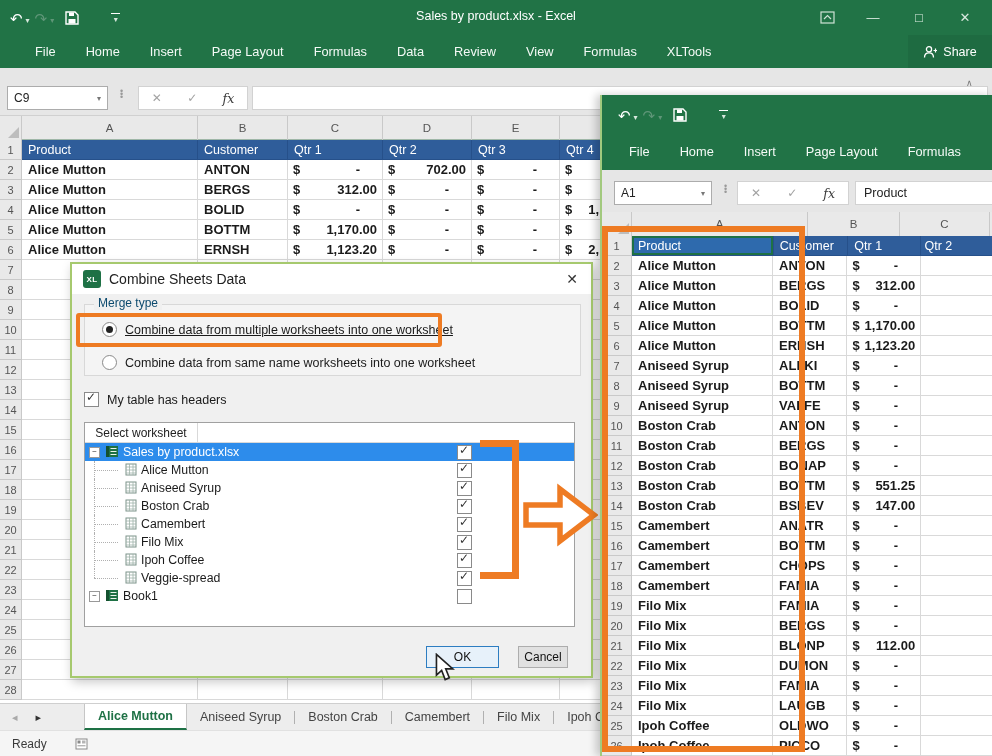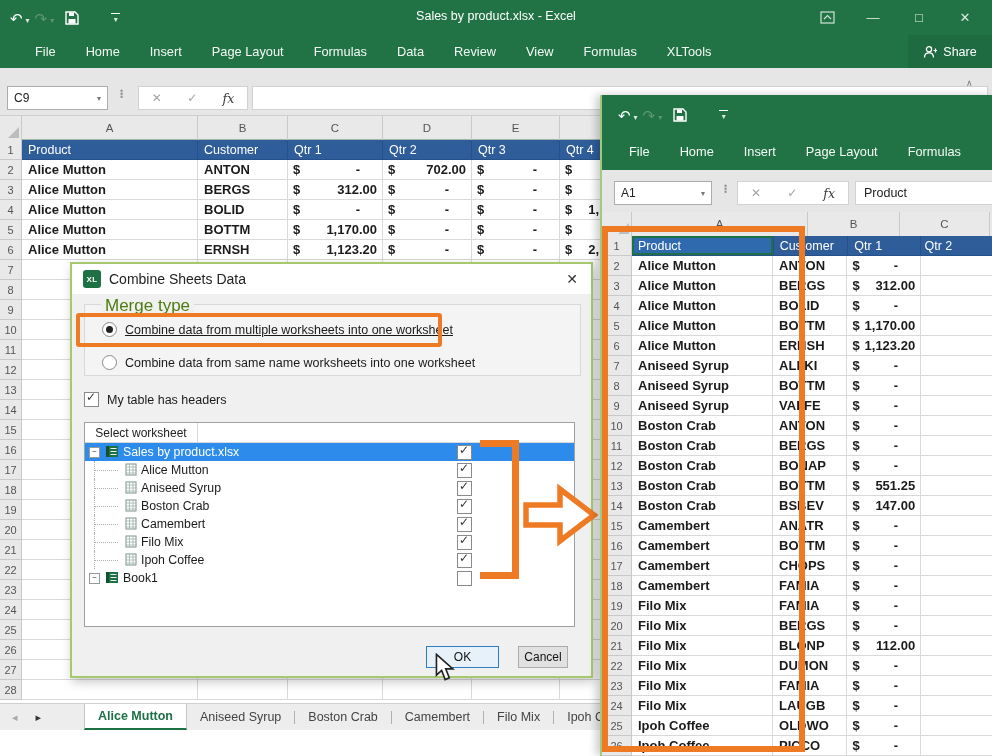--- a/index.html
+++ b/index.html
@@ -44,21 +44,21 @@
   .cur.cut{justify-content:flex-start;}
   .cur.cut .amt{margin-left:16px;}
   .filler{border-right:none;border-bottom:1px solid #d9d9d9;flex:1;}
   
   .dialog{left:70px;top:262px;width:523px;height:416px;background:#f0f0f0;border:2px solid #a6c96e;box-shadow:2px 4px 10px rgba(0,0,0,.22);z-index:10;}
   .dlg-title{position:absolute;left:0;top:0;right:0;height:30px;background:#fff;display:flex;align-items:center;padding-left:11px;}
   .xlico{width:18px;height:18px;background:#1e7145;border-radius:3px;color:#fff;font-size:8px;font-weight:bold;display:flex;align-items:center;justify-content:center;letter-spacing:.5px;}
   .dlg-title .t{font-size:14px;color:#222;margin-left:8px;}
   .dlg-close{position:absolute;right:13px;top:7px;font-size:14px;color:#333;}
   .groupbox{position:absolute;left:12px;top:40px;width:495px;height:70px;border:1px solid #d8d8d8;background:#f4f4f4;}
-  .gb-label{position:absolute;left:29px;top:32px;background:#f0f0f0;padding:0 4px;font-size:17px;color:#4d7c0f;z-index:2;}
+  .gb-label{position:absolute;left:22px;top:32px;background:#f0f0f0;padding:0 4px;font-size:12px;color:#0c4a6e;z-index:2;}
   .radio-row{position:absolute;display:flex;align-items:center;gap:8px;font-size:12.5px;color:#1a1a1a;}
   .radio{width:13px;height:13px;border:1px solid #8a8a8a;border-radius:50%;background:#fff;flex:none;}
   .radio.on{display:flex;align-items:center;justify-content:center;}
   .radio.on::after{content:'';width:7px;height:7px;border-radius:50%;background:#222;}
   .cbx{width:13px;height:13px;border:1px solid #8a8a8a;background:#fff;position:relative;flex:none;}
   .cbx.on::after{content:'\2713';position:absolute;top:-3px;left:1px;font-size:12px;color:#333;}
   .chk-row{position:absolute;display:flex;align-items:center;gap:8px;font-size:12.5px;color:#1a1a1a;}
   .listbox{position:absolute;left:12px;top:158px;width:489px;height:203px;background:#fff;border:1px solid #a0a0a0;overflow:hidden;}
   .list-head{display:flex;height:19px;border-bottom:1px solid #d9d9d9;font-size:12px;color:#222;}
   .list-head .hc{display:flex;align-items:center;justify-content:center;border-right:1px solid #d9d9d9;box-sizing:border-box;}
@@ -530,20 +530,31 @@
         <div class="tabsep"></div>
         <div class="sheettab">Boston Crab</div>
         <div class="tabsep"></div>
         <div class="sheettab">Camembert</div>
         <div class="tabsep"></div>
         <div class="sheettab">Filo Mix</div>
         <div class="tabsep"></div>
         <div class="sheettab">Ipoh Coffee</div>
       </div>
   </div>
+  <div class="abs statusbar">
+    <span style="margin-left:12px;">Ready</span>
+    <span style="margin-left:28px;">
+      <svg width="14" height="12" viewBox="0 0 14 12">
+          <rect x="1" y="1" width="11" height="10" fill="#fff" stroke="#8a8a8a"></rect>
+          <rect x="2.5" y="2.5" width="3" height="3" fill="#8a8a8a"></rect>
+          <rect x="2.5" y="7" width="8" height="1.4" fill="#b5b5b5"></rect>
+          <rect x="7" y="2.5" width="3.5" height="3" fill="#b5b5b5"></rect>
+        </svg>
+    </span>
+  </div>
 
   <div class="abs dialog">
     <div class="dlg-title">
       <span class="xlico">XL</span>
       <span class="t">Combine Sheets Data</span>
       <span class="dlg-close">✕</span>
     </div>
     <div class="gb-label">Merge type</div>
     <div class="groupbox"></div>
     <div class="radio-row" style="left:30px;top:58px;width:460px;text-decoration:underline;">
@@ -639,20 +650,32 @@
           <div class="tree-row">
             <span class="guide-v"></span>
             <span class="guide-h"></span>
             <span class="t-ico" style="left: 40px;">
               <svg width="12" height="13" viewBox="0 0 12 13">
                 <rect x="1" y="1" width="10" height="11" fill="#fff" stroke="#7d938a"></rect>
                 <path d="M1 4 h10 M1 7 h10 M1 10 h10 M4.5 1 v11 M8 1 v11" stroke="#9fb3a9" stroke-width="0.8"></path>
               </svg>
             </span>
             <span class="t-label" style="left: 56px;">Ipoh Coffee</span>
+            <span class="t-cbx cbx on"></span>
+          </div>
+          <div class="tree-row">
+            <span class="guide-v half"></span>
+            <span class="guide-h"></span>
+            <span class="t-ico" style="left: 40px;">
+              <svg width="12" height="13" viewBox="0 0 12 13">
+                <rect x="1" y="1" width="10" height="11" fill="#fff" stroke="#7d938a"></rect>
+                <path d="M1 4 h10 M1 7 h10 M1 10 h10 M4.5 1 v11 M8 1 v11" stroke="#9fb3a9" stroke-width="0.8"></path>
+              </svg>
+            </span>
+            <span class="t-label" style="left: 56px;">Veggie-spread</span>
             <span class="t-cbx cbx on"></span>
           </div>
           <div class="tree-row">
             <span class="expbox">−</span>
             <span class="t-ico" style="left: 20px;">
               <svg width="14" height="13" viewBox="0 0 14 13">
                 <rect x="1" y="1" width="3" height="11" fill="#14512f"></rect>
                 <rect x="4" y="1" width="9" height="11" fill="#1e7145"></rect>
                 <path d="M5.5 3.5 h6 M5.5 6.5 h6 M5.5 9.5 h6" stroke="#eaf4ec" stroke-width="1"></path>
               </svg>

